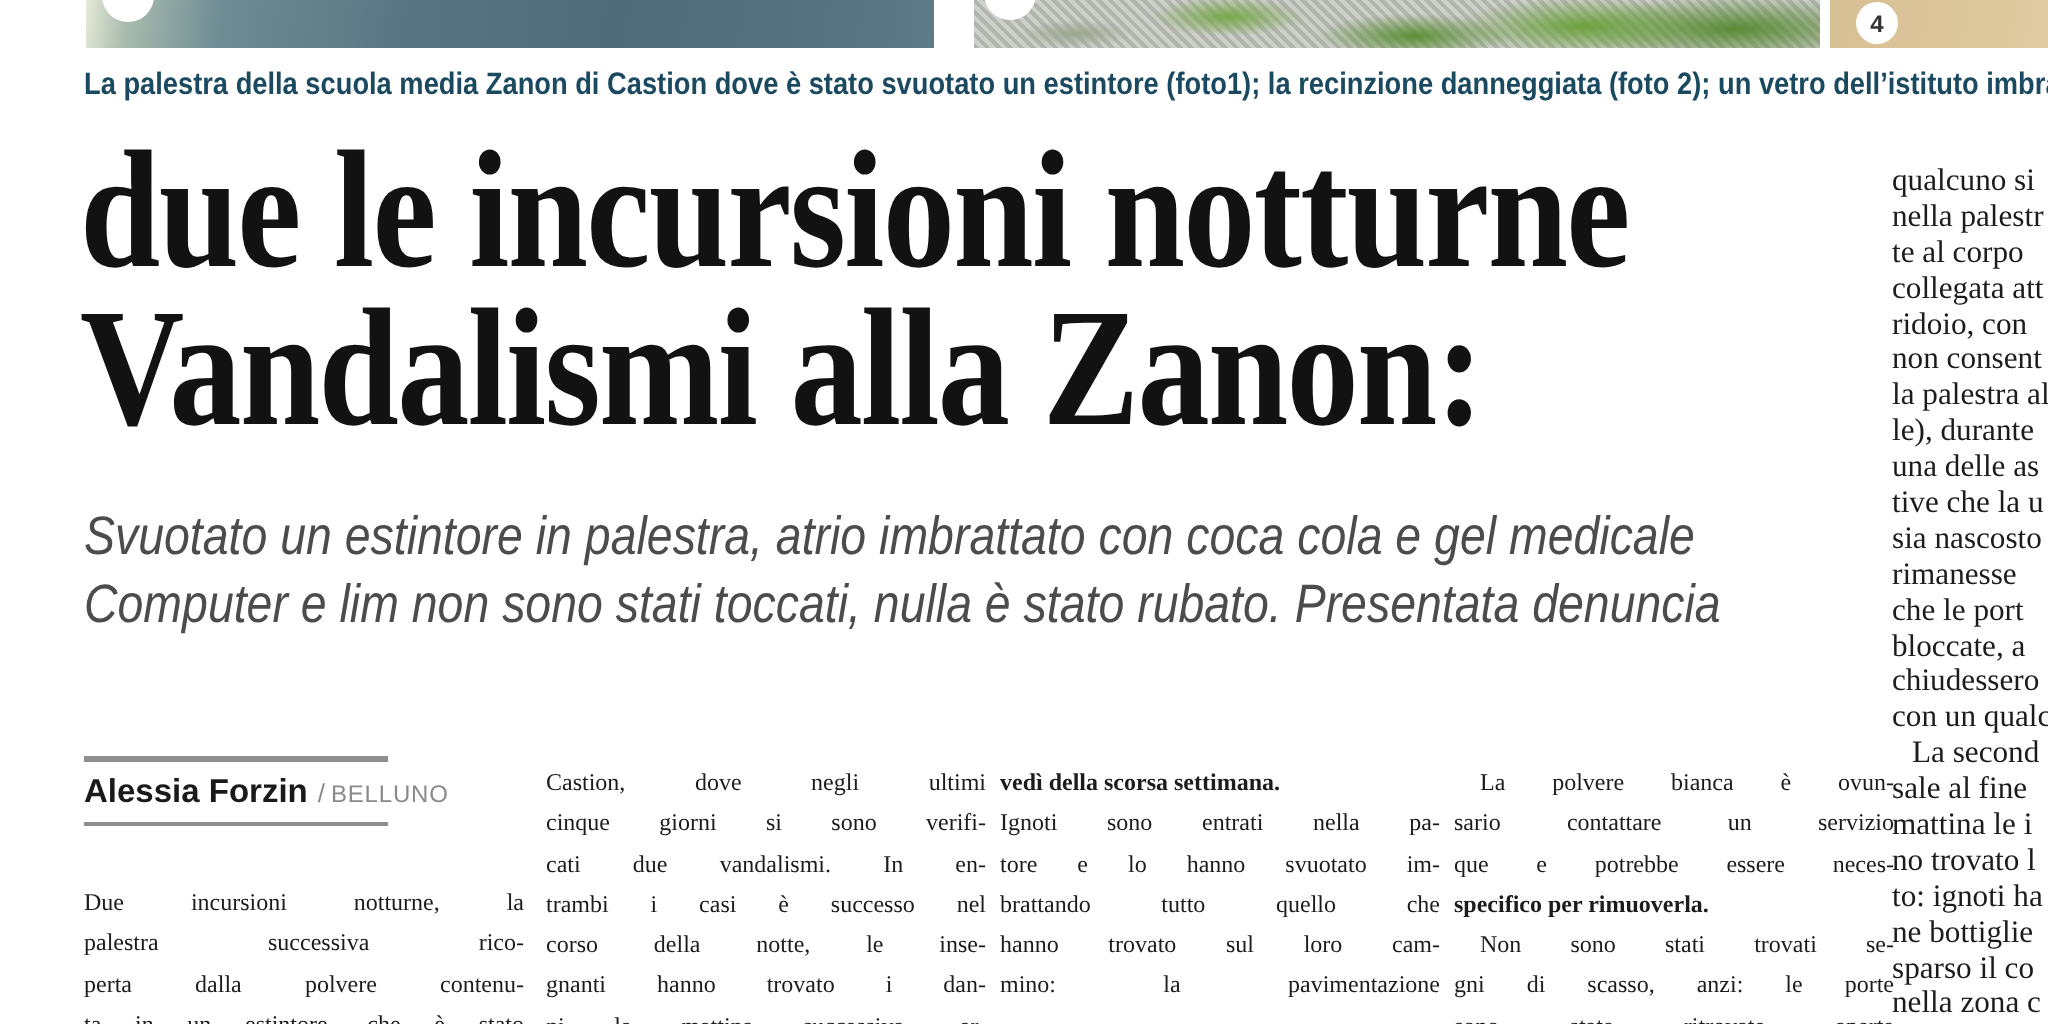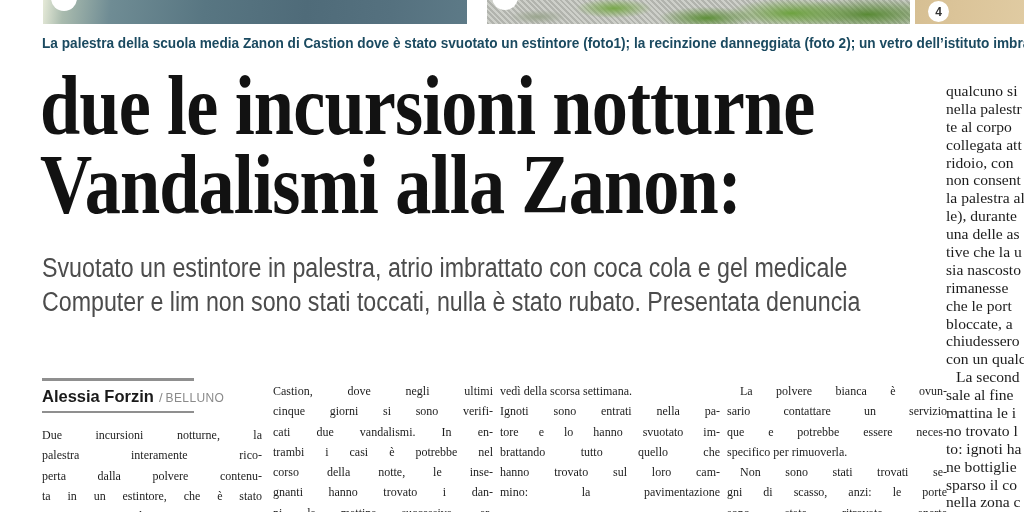--- a/index.html
+++ b/index.html
@@ -41,43 +41,43 @@
     color:var(--caption-text);}
 
   
   .headline{position:absolute;left:40px;top:66px;color:var(--headline-text);}
   .headline .hl{display:block;height:79px;}
   .headline .hl span{display:inline-block;white-space:nowrap;transform:scaleX(.86);transform-origin:left center;
     font-family:"Liberation Serif",serif;font-weight:bold;font-size:84px;line-height:79px;letter-spacing:-1px;}
 
   
   .subhead{position:absolute;left:42px;top:251px;color:var(--subhead-text);}
-  .subhead .sl{display:block;height:34px;}
+  .subhead .sl{display:block;height:34px;font-style:italic;}
   .subhead .sl span{display:inline-block;white-space:nowrap;transform:scaleX(.86);transform-origin:left center;
     font-family:"Liberation Sans",sans-serif;font-size:27px;line-height:34px;}
 
   
-  .byline{margin-bottom:12px;}
+  .byline{margin-bottom:28px;}
   .rule-top{width:152px;height:3px;background:var(--byline-rule);margin-bottom:5px;}
   .rule-bottom{width:152px;height:2px;background:var(--byline-rule);margin-top:5px;}
   .byline-row{font-family:"Liberation Sans",sans-serif;height:20px;line-height:20px;white-space:nowrap;}
   .byline-row .author{font-weight:bold;font-size:16.5px;color:var(--byline-author);}
   .byline-row .sep{font-size:13px;color:var(--byline-location);margin:0 3px 0 5px;}
   .byline-row .loc{font-size:12px;color:var(--byline-location);letter-spacing:.4px;}
 
   
   .col{position:absolute;width:220px;color:var(--body-text);}
   .col-1{left:42px;top:378px;}
   .col-2{left:273px;top:381px;}
   .col-3{left:500px;top:381px;}
   .col-4{left:727px;top:381px;}
   .col-right{left:946px;top:82px;width:112px;}
   .bl{height:20.3px;font-size:12px;line-height:20.3px;text-align:justify;text-align-last:justify;
       overflow:hidden;white-space:nowrap;}
-  .bl.end{text-align-last:left;}
+  .bl.end{text-align-last:left;font-weight:bold;}
   .bl.ind{padding-left:13px;}
   .bl5{height:17.9px;font-size:15.6px;line-height:17.9px;white-space:nowrap;overflow:visible;}
   .bl5.ind{padding-left:10px;}
 </style>
 </head>
 <body>
 
 <div class="page">
 
   <div class="photo photo1">
@@ -109,32 +109,32 @@
   <div class="col col-1">
     <div class="byline">
       <div class="rule-top"></div>
       <div class="byline-row">
         <span class="author">Alessia Forzin</span><span class="sep">/</span><span class="loc">BELLUNO</span>
       </div>
       <div class="rule-bottom"></div>
     </div>
     <div>
         <div class="bl">Due incursioni notturne, la</div>
-        <div class="bl">palestra interamente rico-</div>
+        <div class="bl">palestra successiva rico-</div>
         <div class="bl">perta dalla polvere contenu-</div>
         <div class="bl">ta in un estintore, che è stato</div>
         <div class="bl">svuotato; l’atrio sporcato</div>
       </div>
   </div>
 
   <div class="col col-2">
       <div class="bl">Castion, dove negli ultimi</div>
       <div class="bl">cinque giorni si sono verifi-</div>
       <div class="bl">cati due vandalismi. In en-</div>
-      <div class="bl">trambi i casi è potrebbe nel</div>
+      <div class="bl">trambi i casi è successo nel</div>
       <div class="bl">corso della notte, le inse-</div>
       <div class="bl">gnanti hanno trovato i dan-</div>
       <div class="bl">ni la mattina successiva, ar-</div>
     </div>
   <div class="col col-3">
       <div class="bl end">vedì della scorsa settimana.</div>
       <div class="bl">Ignoti sono entrati nella pa-</div>
       <div class="bl">tore e lo hanno svuotato im-</div>
       <div class="bl">brattando tutto quello che</div>
       <div class="bl">hanno trovato sul loro cam-</div>

